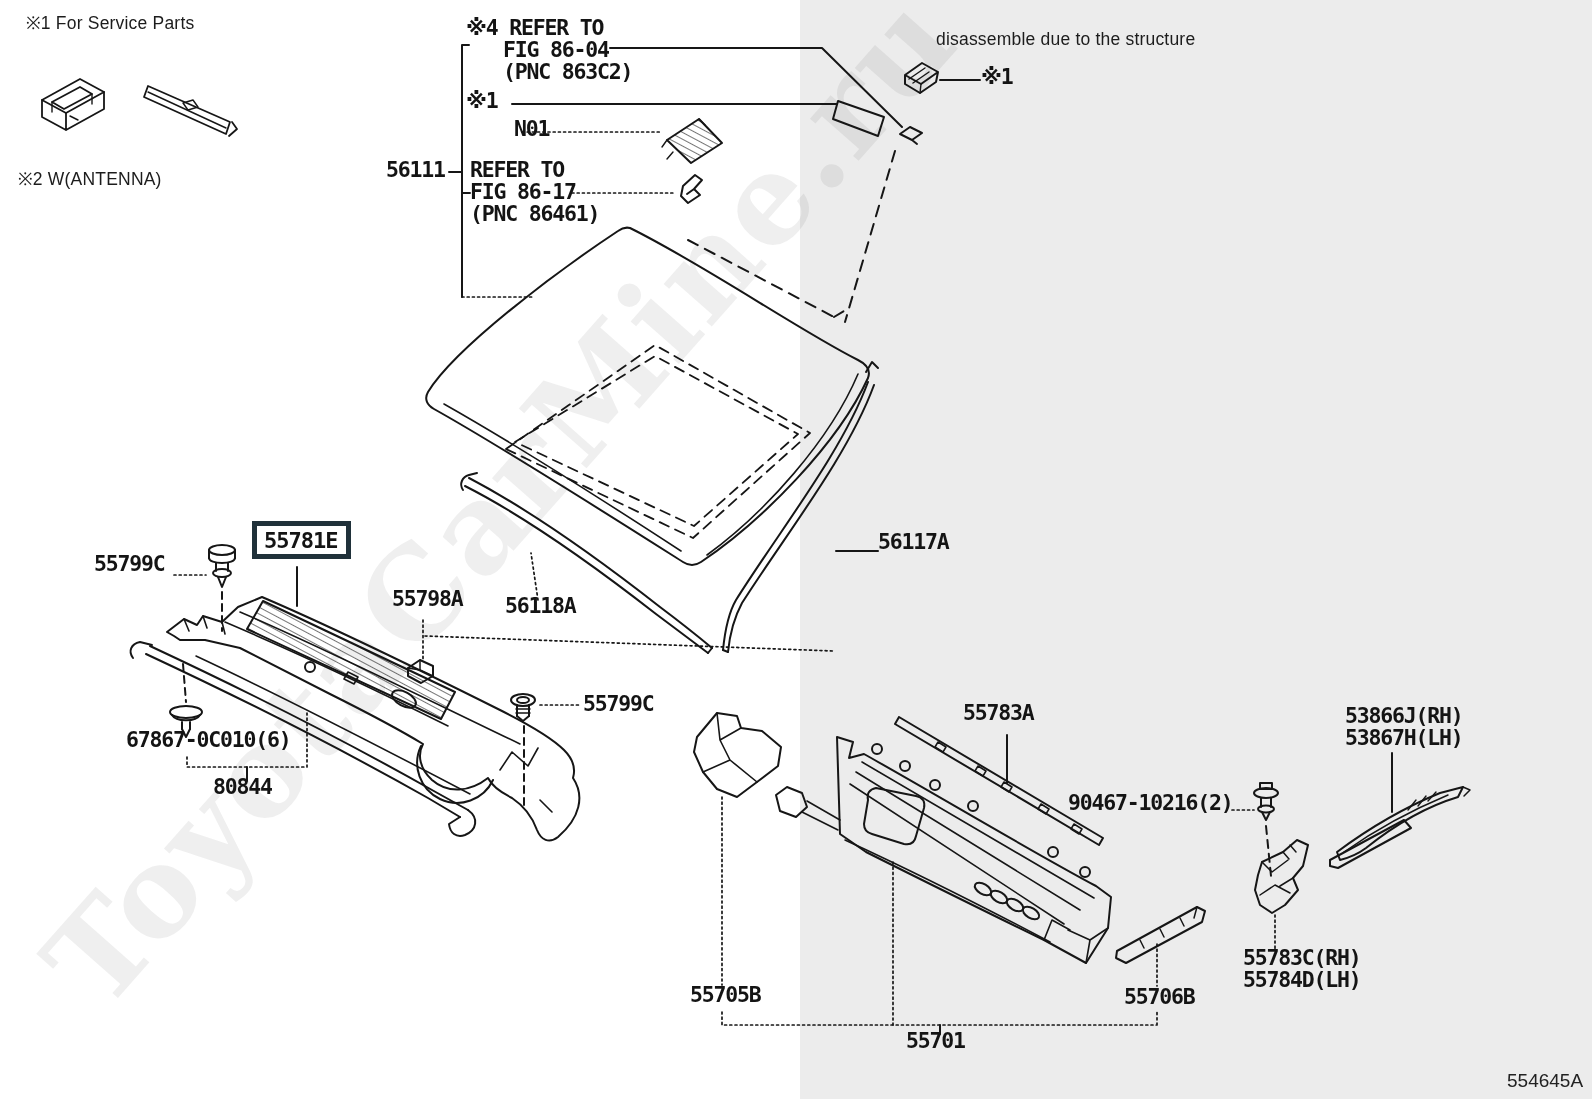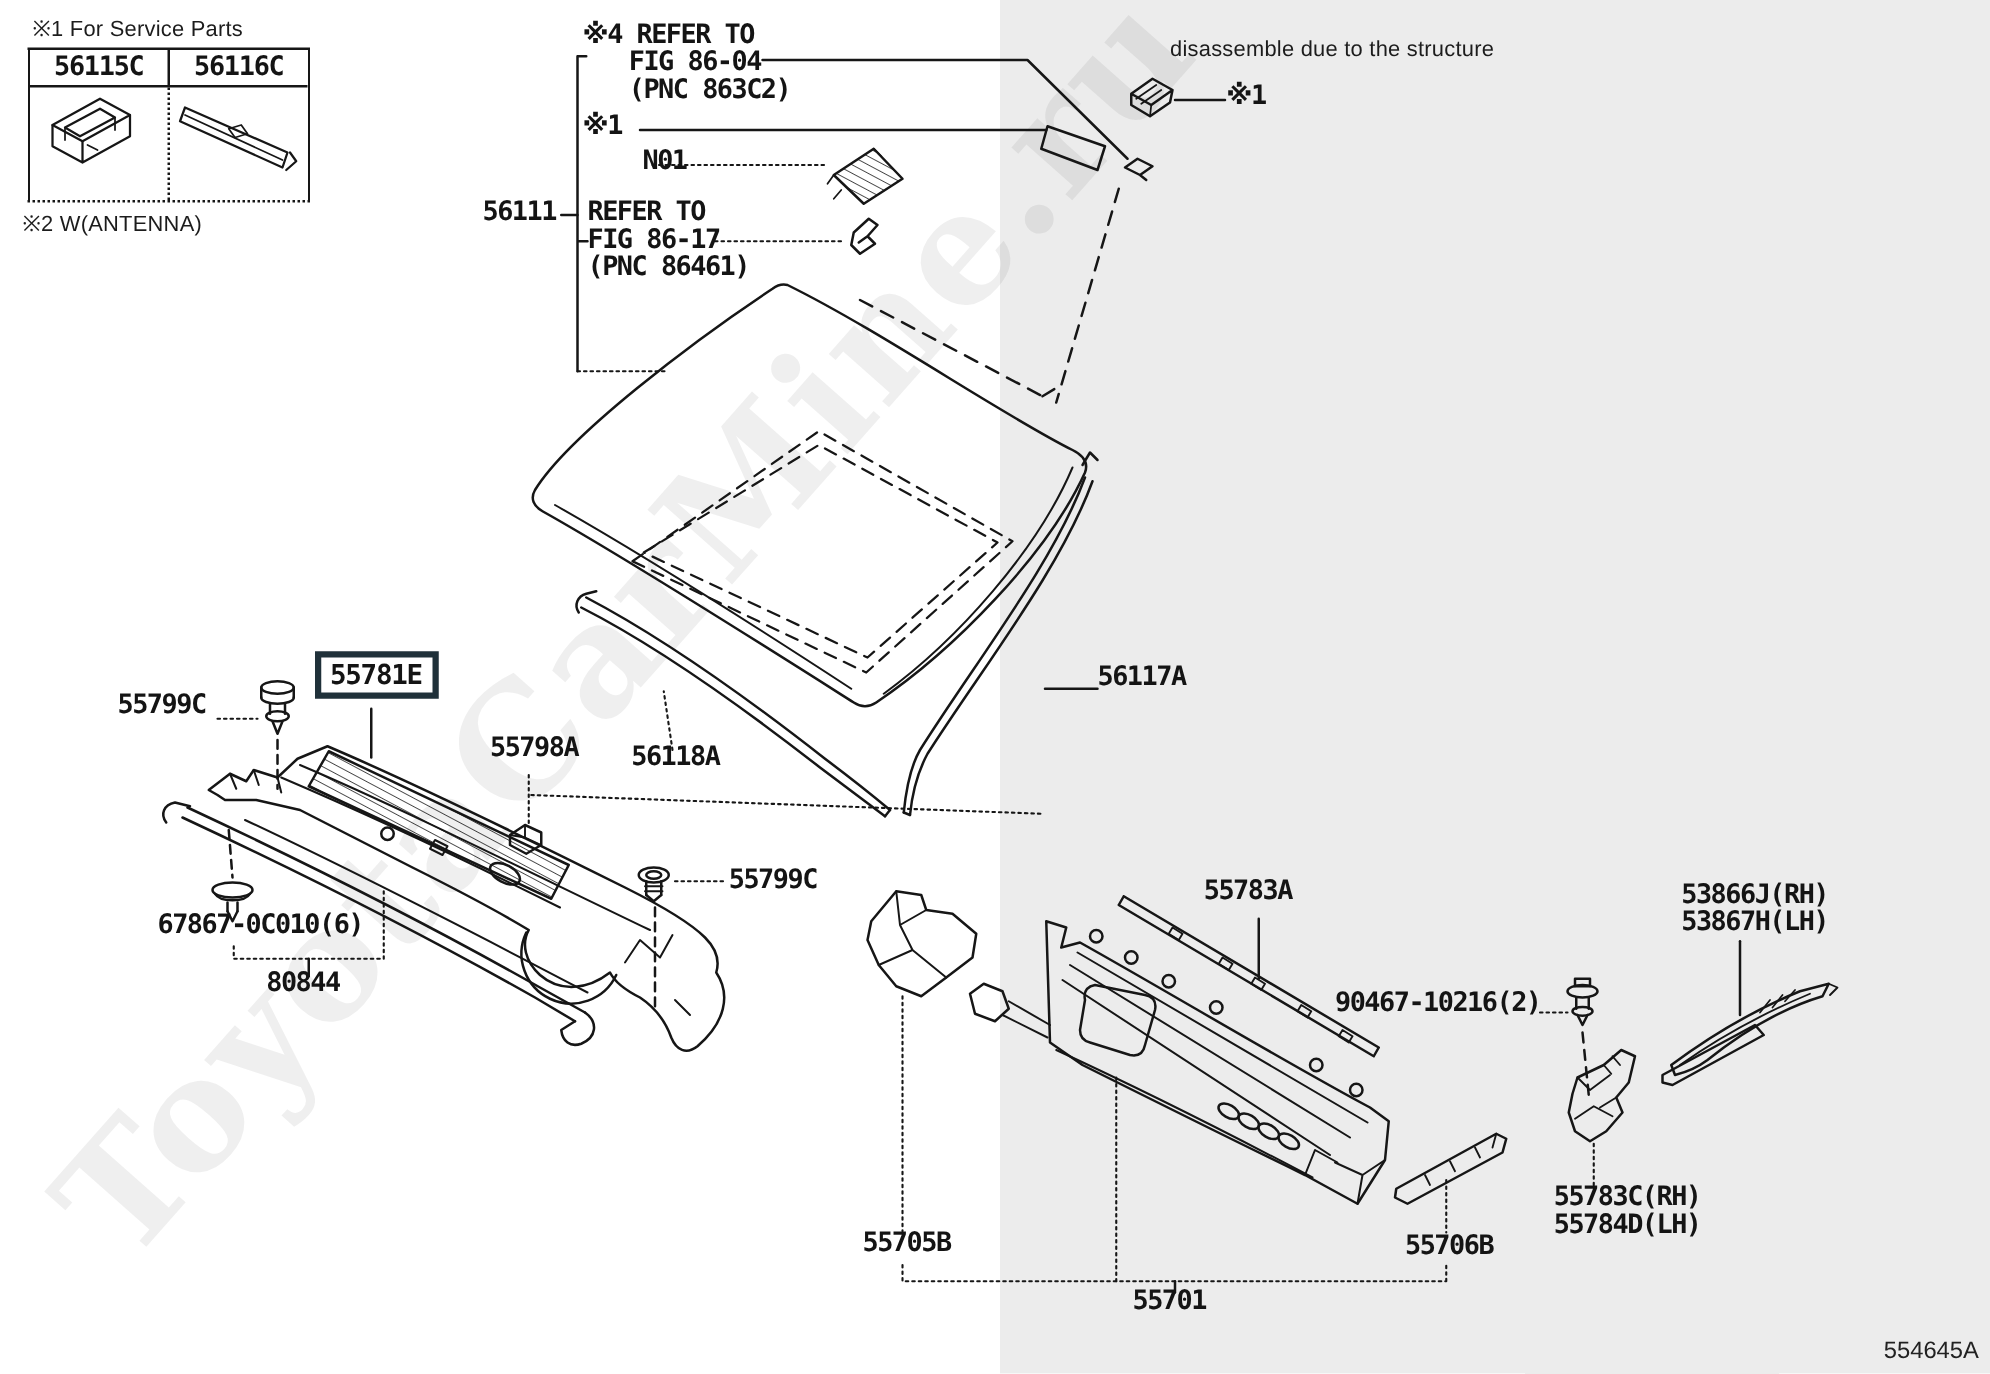--- a/index.html
+++ b/index.html
@@ -245,30 +245,20 @@
         <path d="M722,1012 L722,1025 L1157,1025 M1157,1025 L1157,1012 M1157,944 L1157,986"></path>
         <path d="M893,862 L893,1025"></path>
         <path d="M425,636 L833,651"></path>
         <path d="M462,297 L533,297"></path>
       </g>
     </g>
   </svg>
 
   <div class="note" style="left:26px;top:10px;">※1 For Service Parts</div>
 
-  <div class="svc-table">
-    <div class="svc-head">
-      <div class="svc-cell">56115C</div>
-      <div class="svc-cell">56116C</div>
-    </div>
-    <div class="svc-body">
-      <div class="svc-art"></div>
-      <div class="svc-art"></div>
-    </div>
-  </div>
 
   <div class="note" style="left:18px;top:166px;">※2 W(ANTENNA)</div>
 
   <div class="note" style="left:936px;top:29px;">disassemble due to the structure</div>
 
   <div class="boxed">55781E</div>
 
   <div class="code">554645A</div>
 
 <div class="callout" style="left: 386px; top: 159px;">56111</div>

